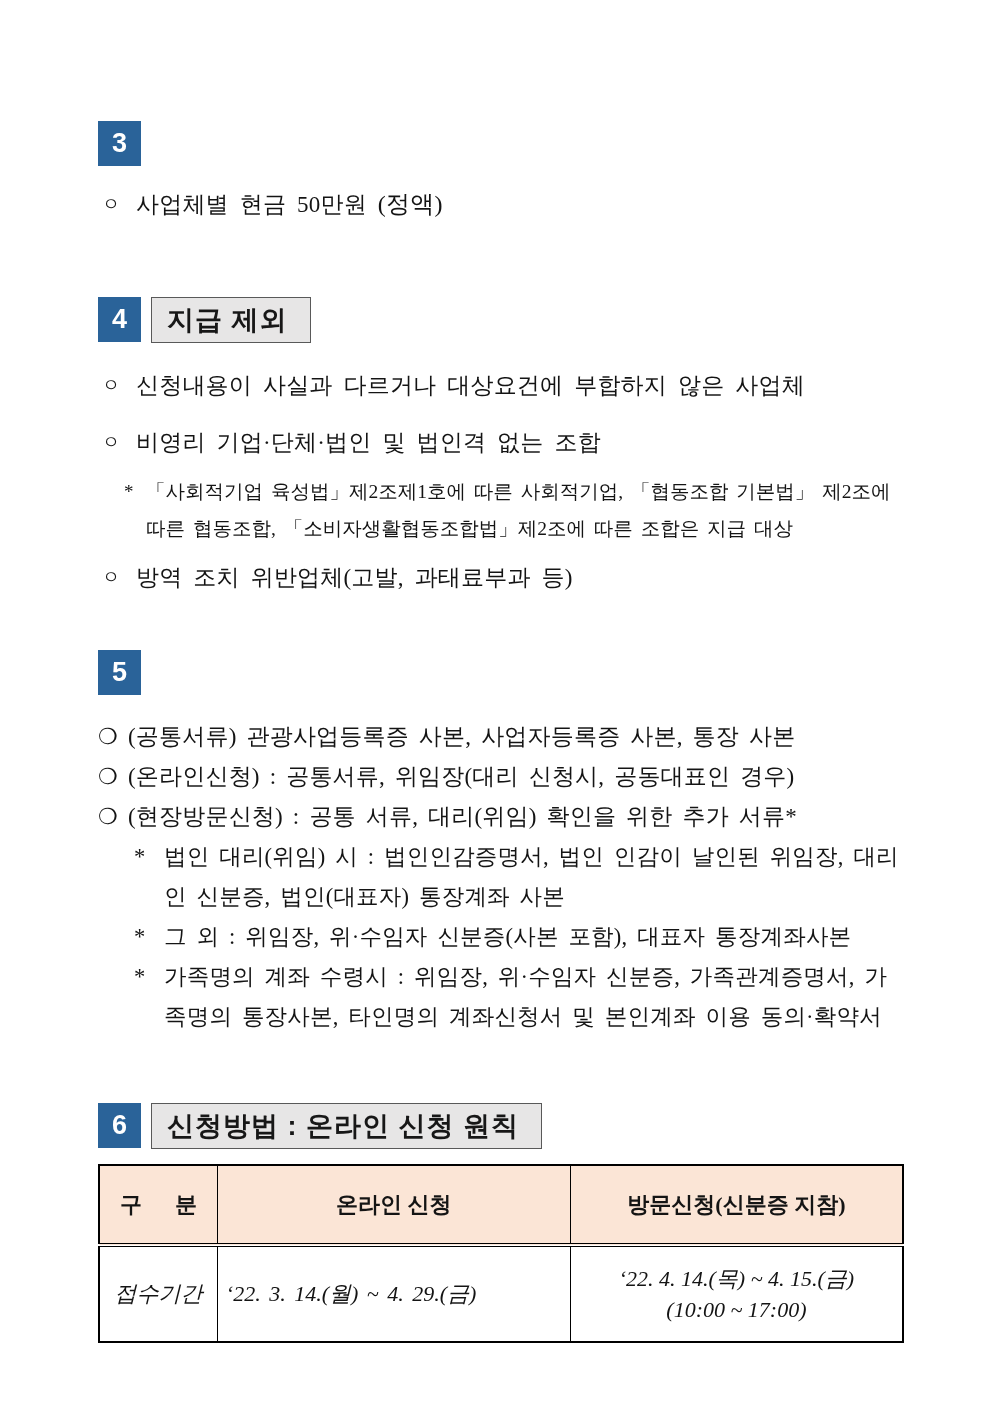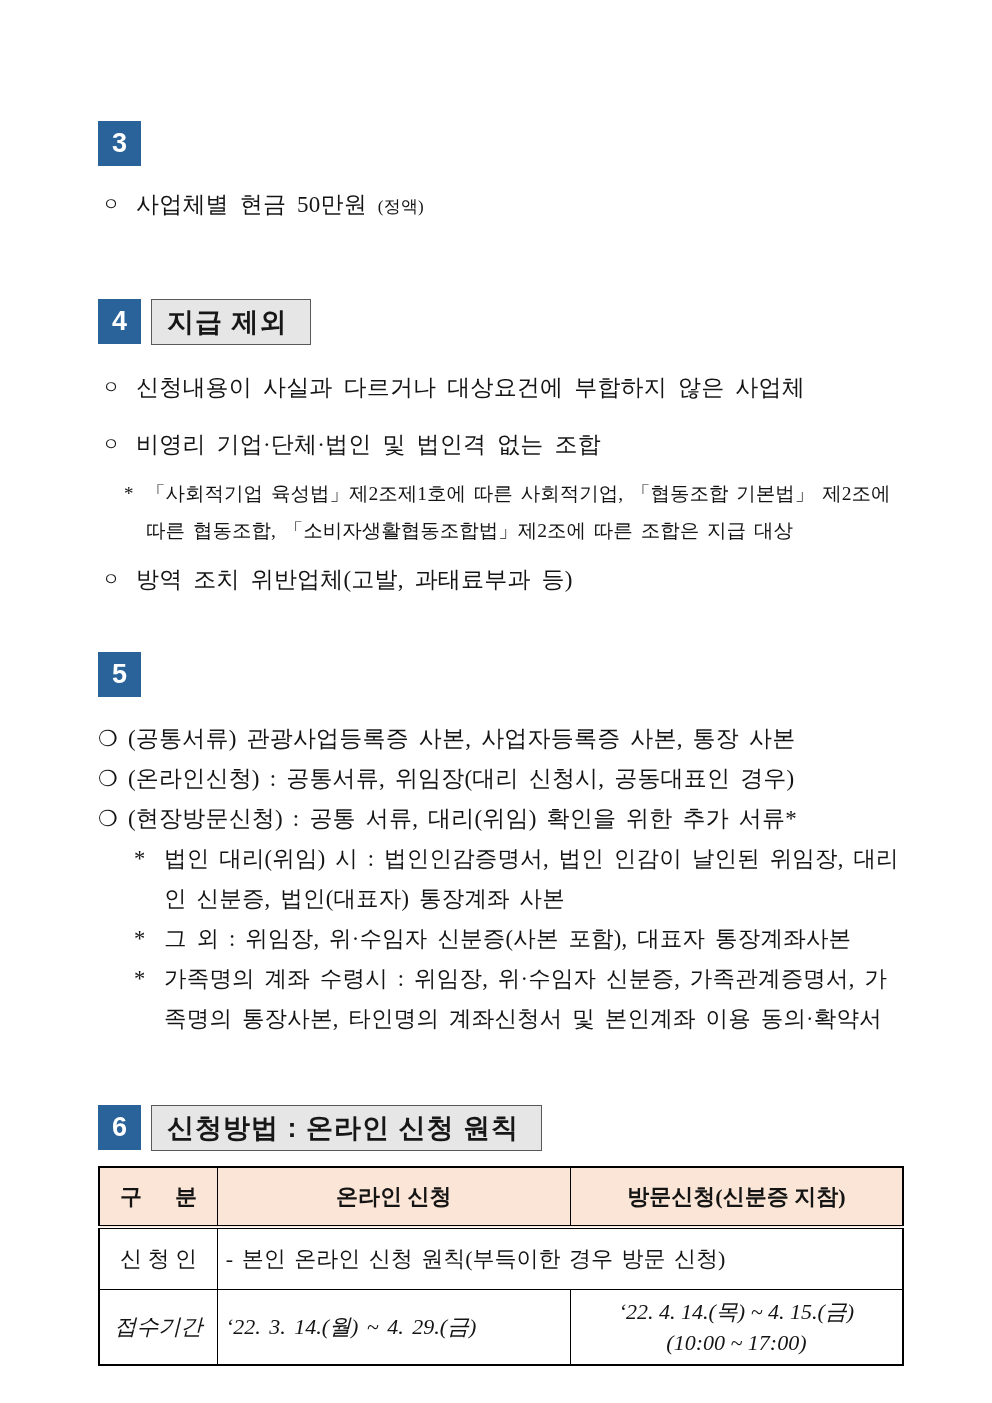--- a/index.html
+++ b/index.html
@@ -23,21 +23,21 @@
     background:#E7E6E6;border:1px solid #595959;
     font-weight:bold;font-size:27px;color:#171717;letter-spacing:1px;
     padding:4px 22px 4px 15px;display:flex;align-items:center;
   }
   
   .row{display:flex;align-items:flex-start;}
   .mk{flex:0 0 auto;text-align:left;}
   .tx{flex:1 1 auto;}
   .b-main{font-size:23px;line-height:33px;letter-spacing:0.2px;word-spacing:5px;}
   .b-main .mk{width:34px;padding-left:4px;font-size:18px;line-height:33px;}
-  .small-paren{font-size:17px;}
+  .small-paren{font-size:24px;}
   .note{font-size:19.5px;line-height:37px;word-spacing:3px;}
   .note .mk{width:22px;margin-left:26px;font-size:19px;}
   .s5-item{font-size:23px;line-height:40px;letter-spacing:0.2px;word-spacing:4px;}
   .s5-item .mk{width:30px;font-size:22px;}
   .s5-sub{font-size:22.5px;line-height:40px;letter-spacing:0.2px;word-spacing:4px;}
   .s5-sub .mk{width:30px;margin-left:36px;}
   .bold{font-weight:normal;}
   
   .mt-bullet3{margin-top:22px;}
   .sec4{margin-top:76px;}
@@ -46,21 +46,21 @@
   .mt-note{margin-top:14px;}
   .mt-b4c{margin-top:14px;}
   .sec5{margin-top:56px;}
   .mt-s5list{margin-top:22px;}
   .sec6{margin-top:66px;}
   
   table.apply{
     border-collapse:collapse;width:100%;margin-top:15px;
     border:2px solid #000000;table-layout:fixed;
   }
-  table.apply th,table.apply td{border:1px solid #000000;padding:6px 8px;}
+  table.apply th,table.apply td{border:1px solid #000000;padding:16px 8px;}
   table.apply thead th{
     background:#FBE5D6;font-weight:bold;font-size:22px;height:45px;
     border-bottom:4px double #000000;white-space:pre;text-align:center;
   }
   table.apply td{font-size:22px;}
   .col-label{width:116px;}
   .col-online{width:346px;}
   .col-visit{width:326px;}
   td.lbl{text-align:center;white-space:pre;}
   tr.r-applicant{height:62px;}
@@ -151,24 +151,20 @@
           <col class="col-visit">
       </colgroup>
       <thead>
         <tr>
           <th>구      분</th>
           <th>온라인 신청</th>
           <th>방문신청(신분증 지참)</th>
         </tr>
       </thead>
       <tbody>
-        <tr class="r-applicant">
-          <td class="lbl">신 청 인</td>
-          <td class="left-pad" colspan="2">- 본인 온라인 신청 원칙(부득이한 경우 방문 신청)</td>
-        </tr>
         <tr class="r-period">
           <td class="lbl">접수기간</td>
           <td class="left-pad">‘22. 3. 14.(월) ~ 4. 29.(금)</td>
           <td class="center2">
             <div>‘22. 4. 14.(목) ~ 4. 15.(금)</div>
             <div>(10:00 ~ 17:00)</div>
           </td>
         </tr>
       </tbody>
     </table>

